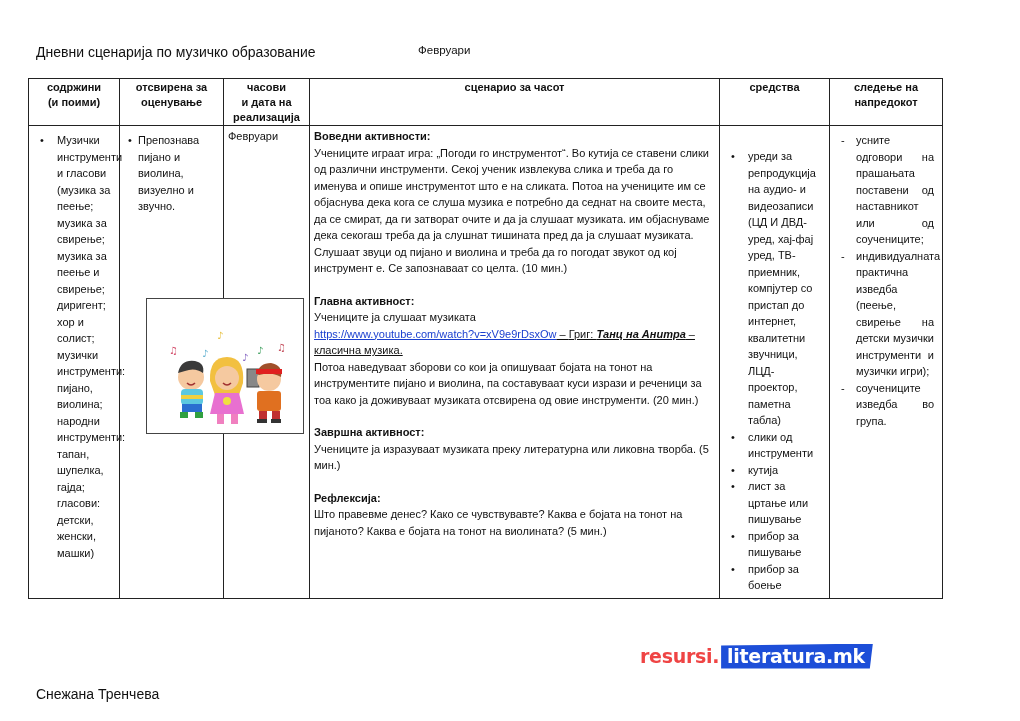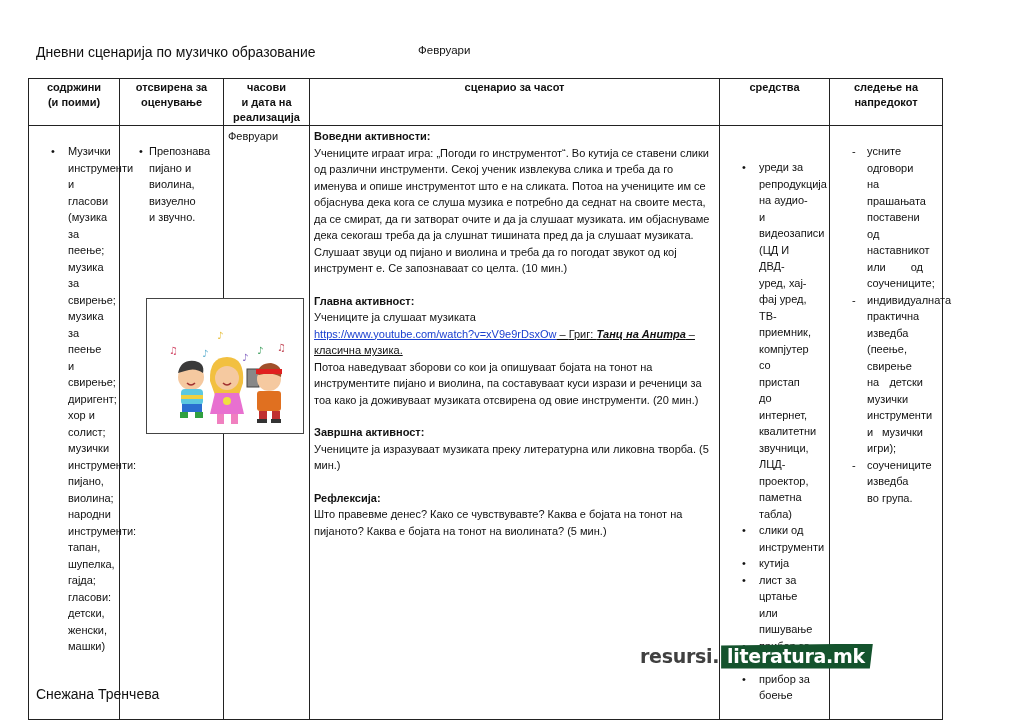--- a/index.html
+++ b/index.html
@@ -7,37 +7,37 @@
          font-family:"Liberation Sans", sans-serif; color:#111; }
   .doc-title { position:absolute; left:36px; top:44px; font-size:14px; }
   .doc-month { position:absolute; left:418px; top:44px; font-size:11.5px; }
   table.plan { position:absolute; left:28px; top:78px; width:844px;
                border-collapse:collapse; table-layout:fixed; font-size:11px; line-height:16.5px; }
   table.plan th, table.plan td { border:1.3px solid #222; vertical-align:top; padding:0 4px; }
   table.plan th { font-weight:bold; text-align:center; height:44px; line-height:15px; padding-top:1px; }
   table.plan td { height:438px; padding-top:2px; }
   .c1 { width:91px; } .c2 { width:104px; } .c3 { width:86px; }
   .c4 { width:410px; } .c5 { width:110px; } .c6 { width:113px; }
-  ul { margin:15px; padding-left:0; list-style:none; }
+  ul { margin:4px; padding-left:0; list-style:none; }
   ul.bul li { position:relative; padding-left:20px; }
   ul.bul li::before { content:"•"; position:absolute; left:3px; top:0; }
   ul.bul-tight li { position:relative; padding-left:10px; }
   ul.bul-tight li::before { content:"•"; position:absolute; left:0; top:0; }
   ul.dash li { position:relative; padding-left:18px; text-align:justify; text-align-last:left; }
   ul.dash li::before { content:"-"; position:absolute; left:3px; top:0; }
   .sec-title { font-weight:bold; }
   .gap { height:16px; }
   a.link { color:#1a3fcf; text-decoration:underline; }
   .u { text-decoration:underline; }
   .bi { font-weight:bold; font-style:italic; text-decoration:underline;margin-top:36px; }
   .img-box { position:absolute; left:146px; top:298px; width:156px; height:134px;
              border:1px solid #444; background:#fff; }
   .footer-name { position:absolute; left:36px; top:686px; font-size:14px; }
   .logo { position:absolute; left:640px; top:640px; height:32px; display:flex; align-items:center; }
-  .logo-a { font-family:"DejaVu Sans", sans-serif; font-size:19px; color:#404040; font-weight:bold; letter-spacing:-0.3px; }
+  .logo-a { font-family:"DejaVu Sans", sans-serif; font-size:19px; color:#ef4444; font-weight:bold; letter-spacing:-0.3px; }
   .logo-b { font-family:"DejaVu Sans", sans-serif; font-size:19px; color:#fff; font-weight:bold;
             background:#d0102c; padding:1px 8px 2px 6px; margin-left:2px; letter-spacing:-0.3px;
             clip-path:polygon(0 8%, 100% 0, 98% 100%, 0 100%); }
 </style>
 </head>
 <body>
 
 <div class="doc-title">Дневни сценарија по музичко образование</div>
 <div class="doc-month">Февруари</div>
 
@@ -174,14 +174,14 @@
       <rect x="125" y="112" width="8" height="8" fill="#c03030"></rect>
       <rect x="110" y="120" width="10" height="4" fill="#333"></rect>
       <rect x="124" y="120" width="10" height="4" fill="#333"></rect>
     </g>
   </svg>
 </div>
 
 <div class="footer-name">Снежана Тренчева</div>
 <div class="logo">
   <span class="logo-a">resursi.</span>
-  <span class="logo-b" style="background: #14532d;">literatura.mk</span>
+  <span class="logo-b" style="background: #1d4ed8;">literatura.mk</span>
 </div>
 
 </body></html>

